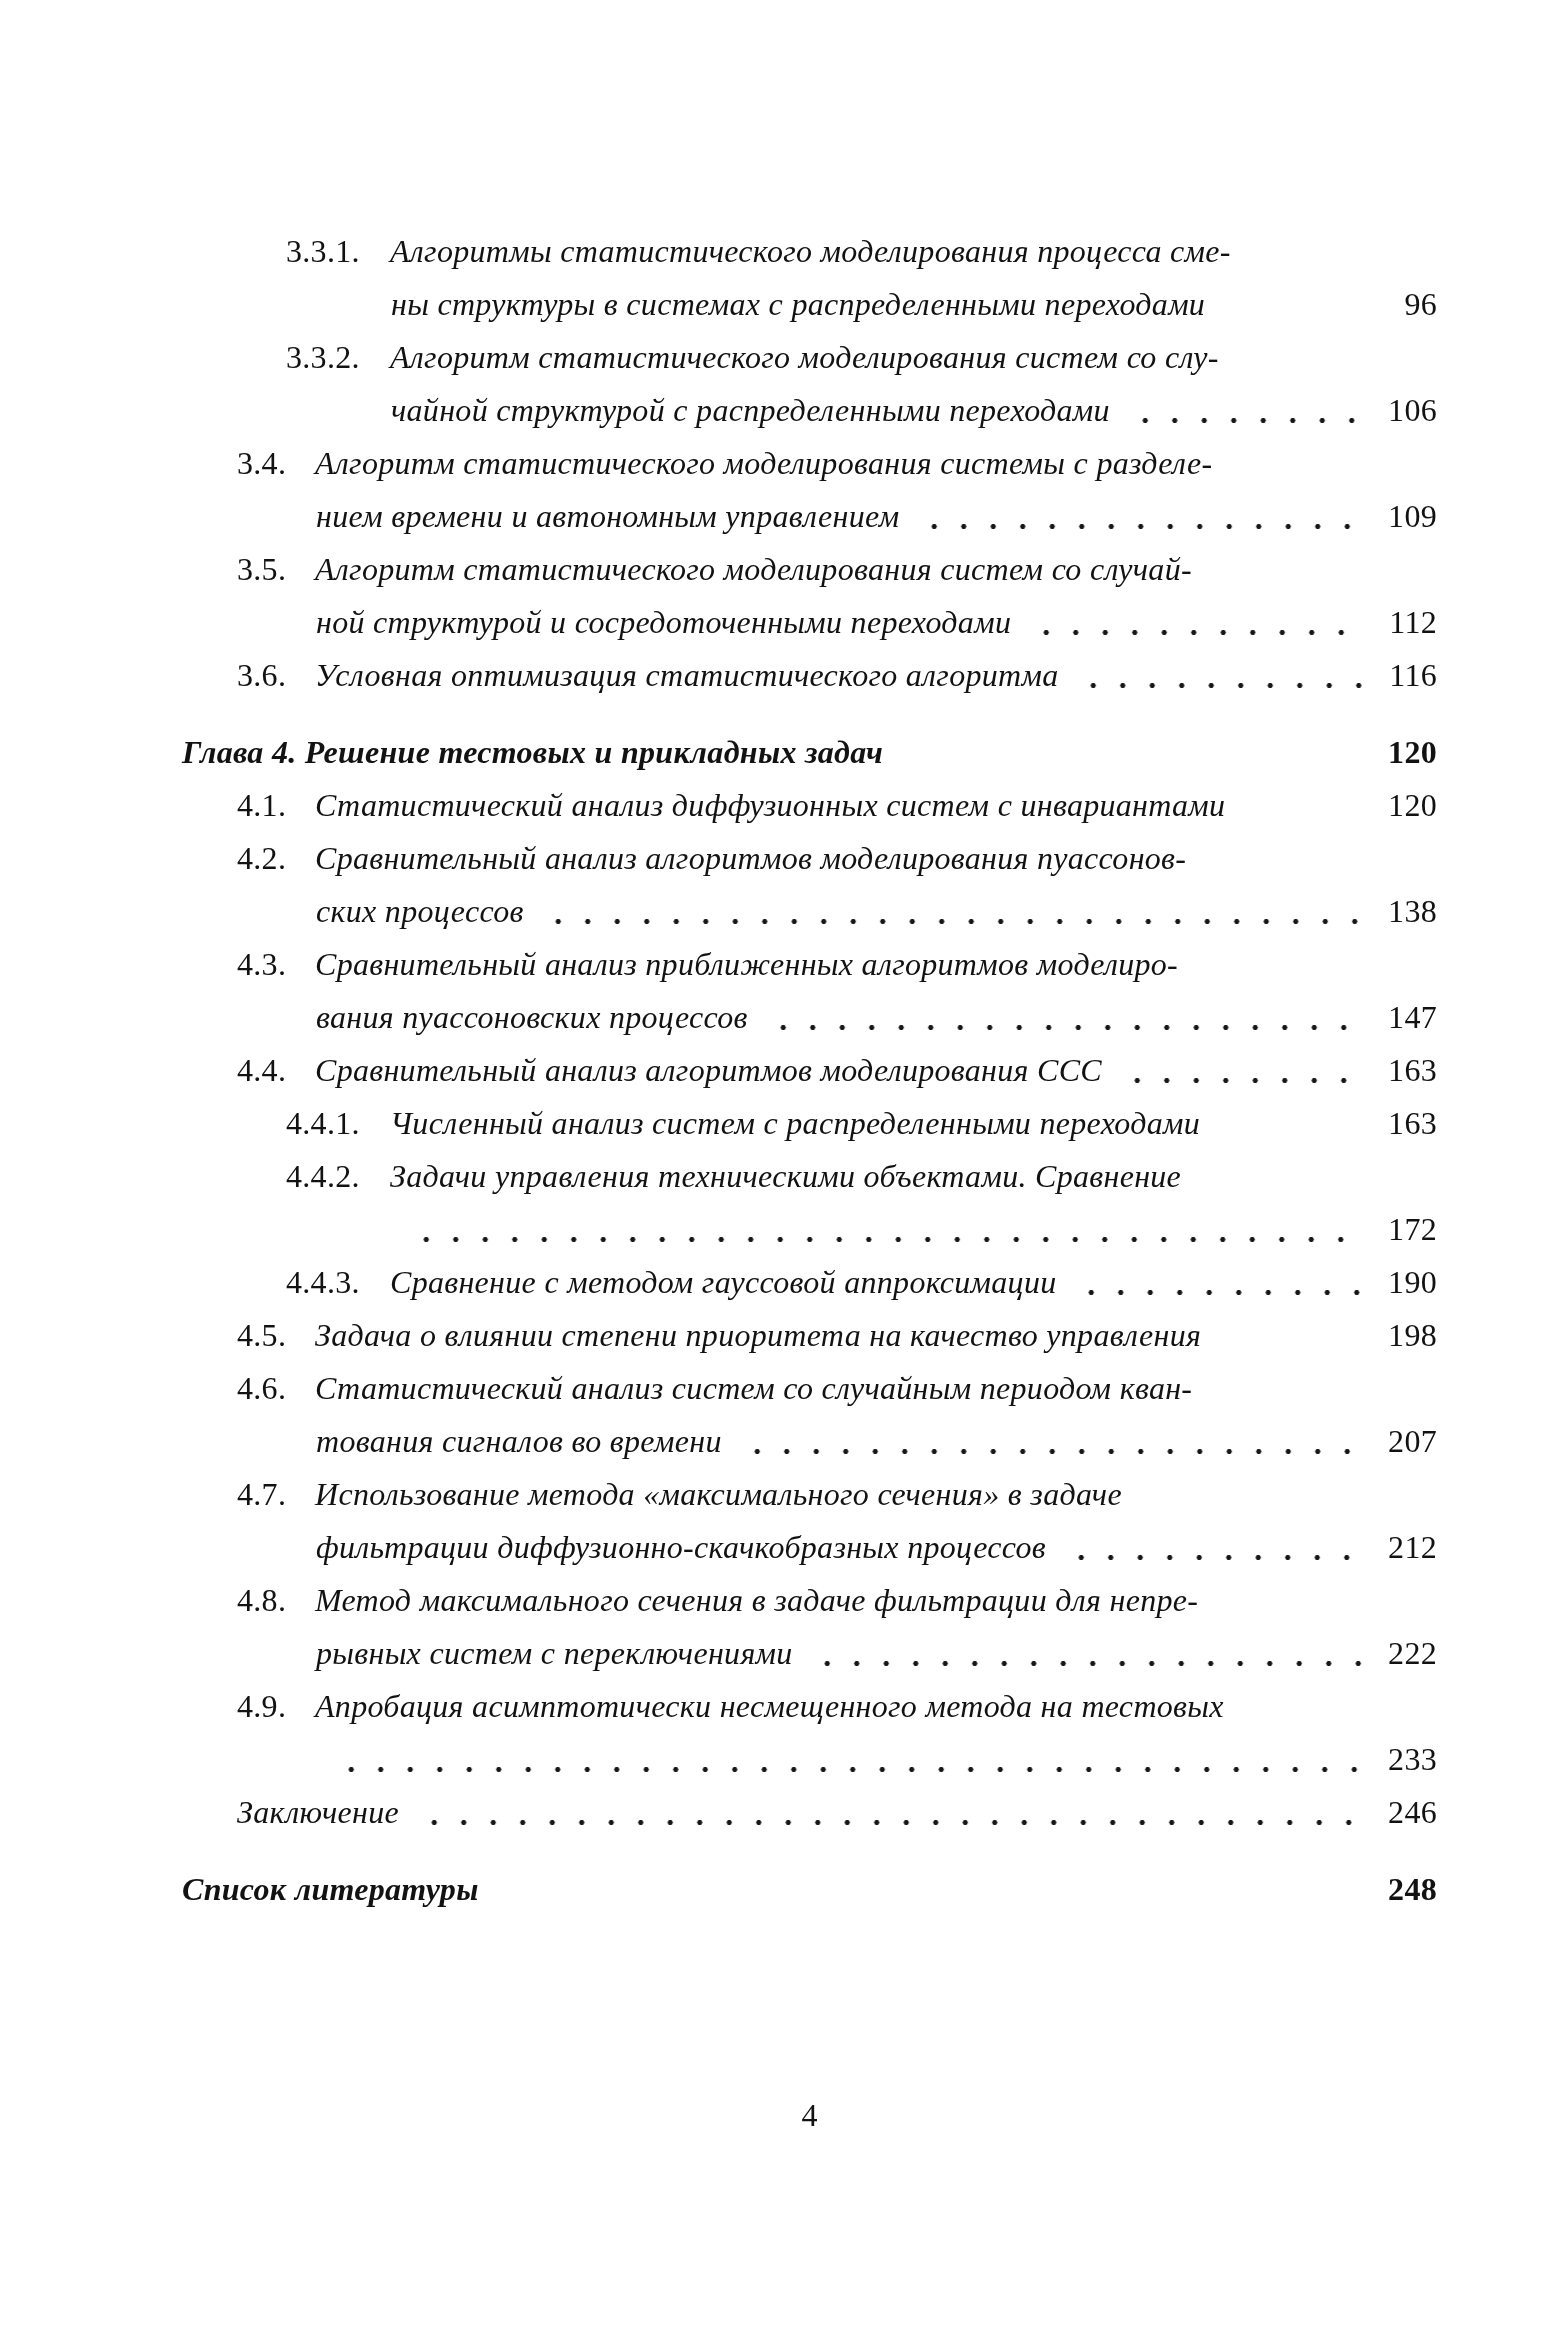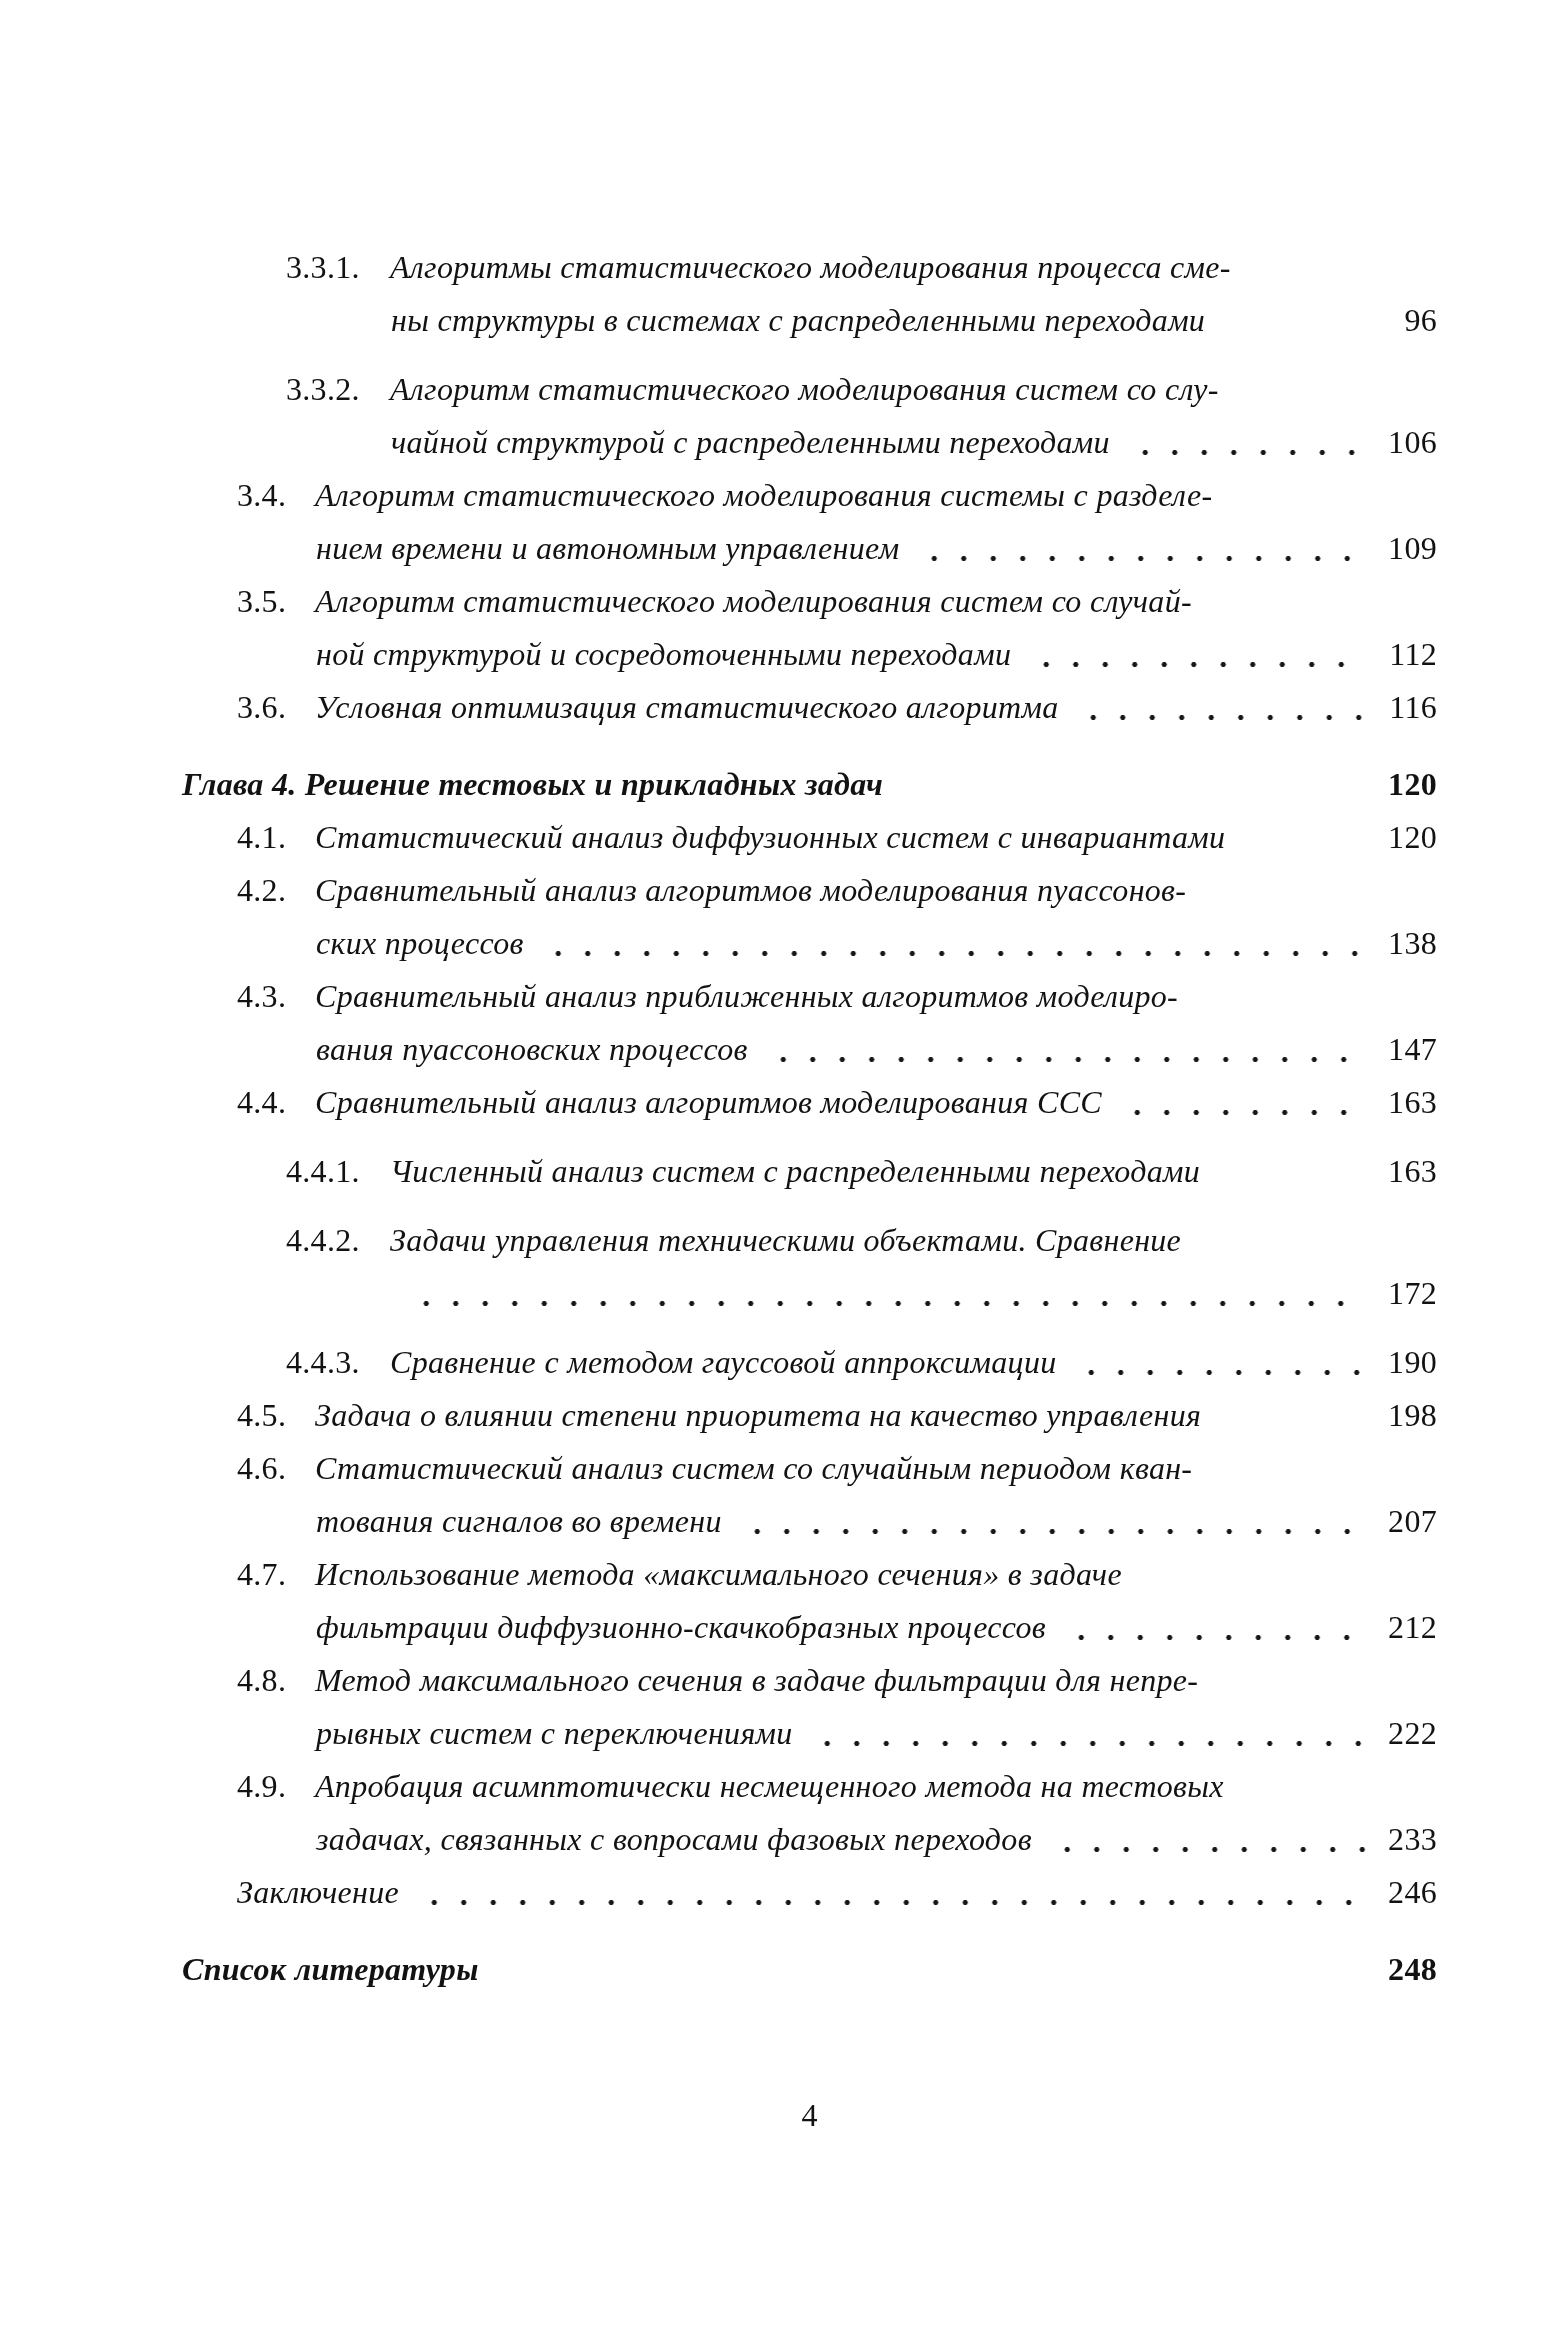--- a/index.html
+++ b/index.html
@@ -19,21 +19,21 @@
   }
   .row{
     display:flex;
     height:53px;
     line-height:53px;
     white-space:nowrap;
   }
   .gap{margin-top:24px;}
   .chapter{font-weight:bold;gap:27px;}
   .indent-sec{padding-left:55px;}
-  .indent-sub{padding-left:104px;margin-top:16px;}
+  .indent-sub{padding-left:104px;}
   .indent-cont-sec{padding-left:134px;}
   .indent-cont-sub{padding-left:209px;}
   .num{flex:0 0 auto;display:inline-block;}
   .num-sec{width:78px;}
   .num-sub{width:104px;}
   .text{flex:0 1 auto;font-style:italic;}
   .leader{
     flex:1 1 22px;
     height:53px;
     margin-left:14.8px;
@@ -214,21 +214,20 @@
       <span class="leader"></span>
       <span class="pg">222</span>
     </div>
 
     <div class="row indent-sec">
       <span class="num num-sec">4.9.</span>
       <span class="text">Апробация асимптотически несмещенного метода на тестовых</span>
     </div>
 
     <div class="row indent-cont-sec">
-      <span class="text">задачах, связанных с вопросами фазовых переходов</span>
       <span class="leader"></span>
       <span class="pg">233</span>
     </div>
 
     <div class="row indent-sec">
       <span class="text">Заключение</span>
       <span class="leader"></span>
       <span class="pg">246</span>
     </div>
 

